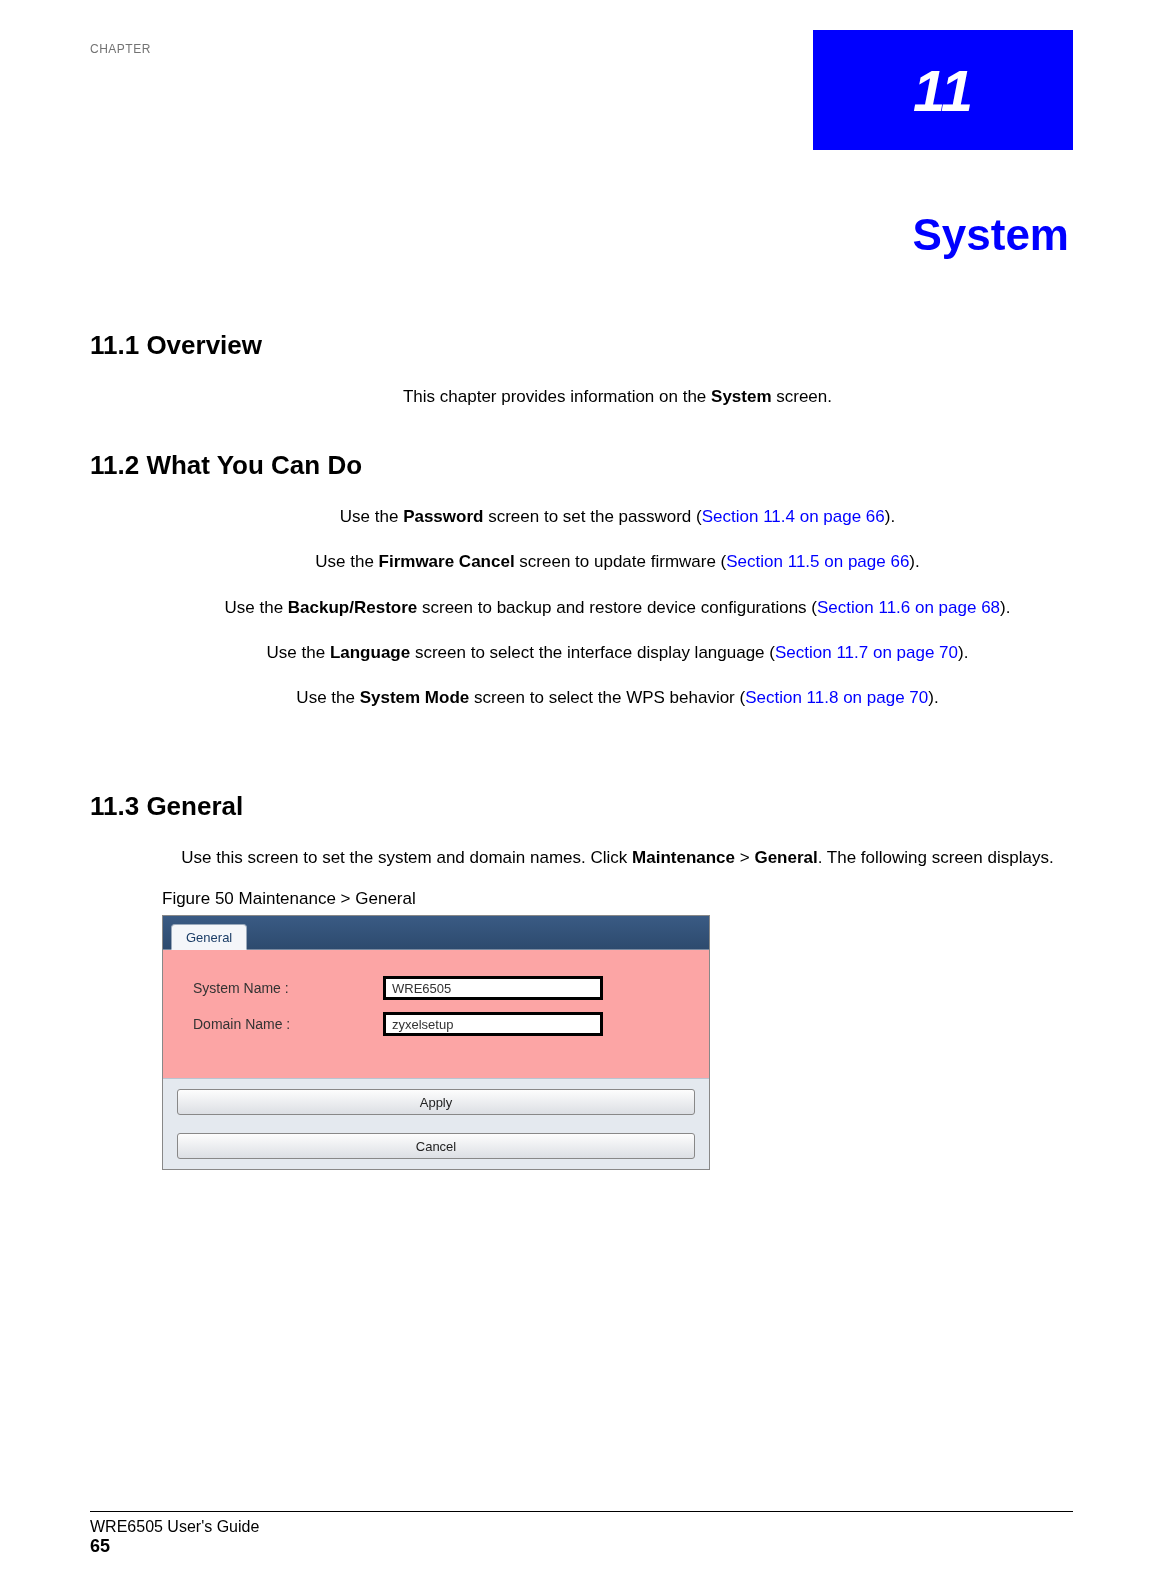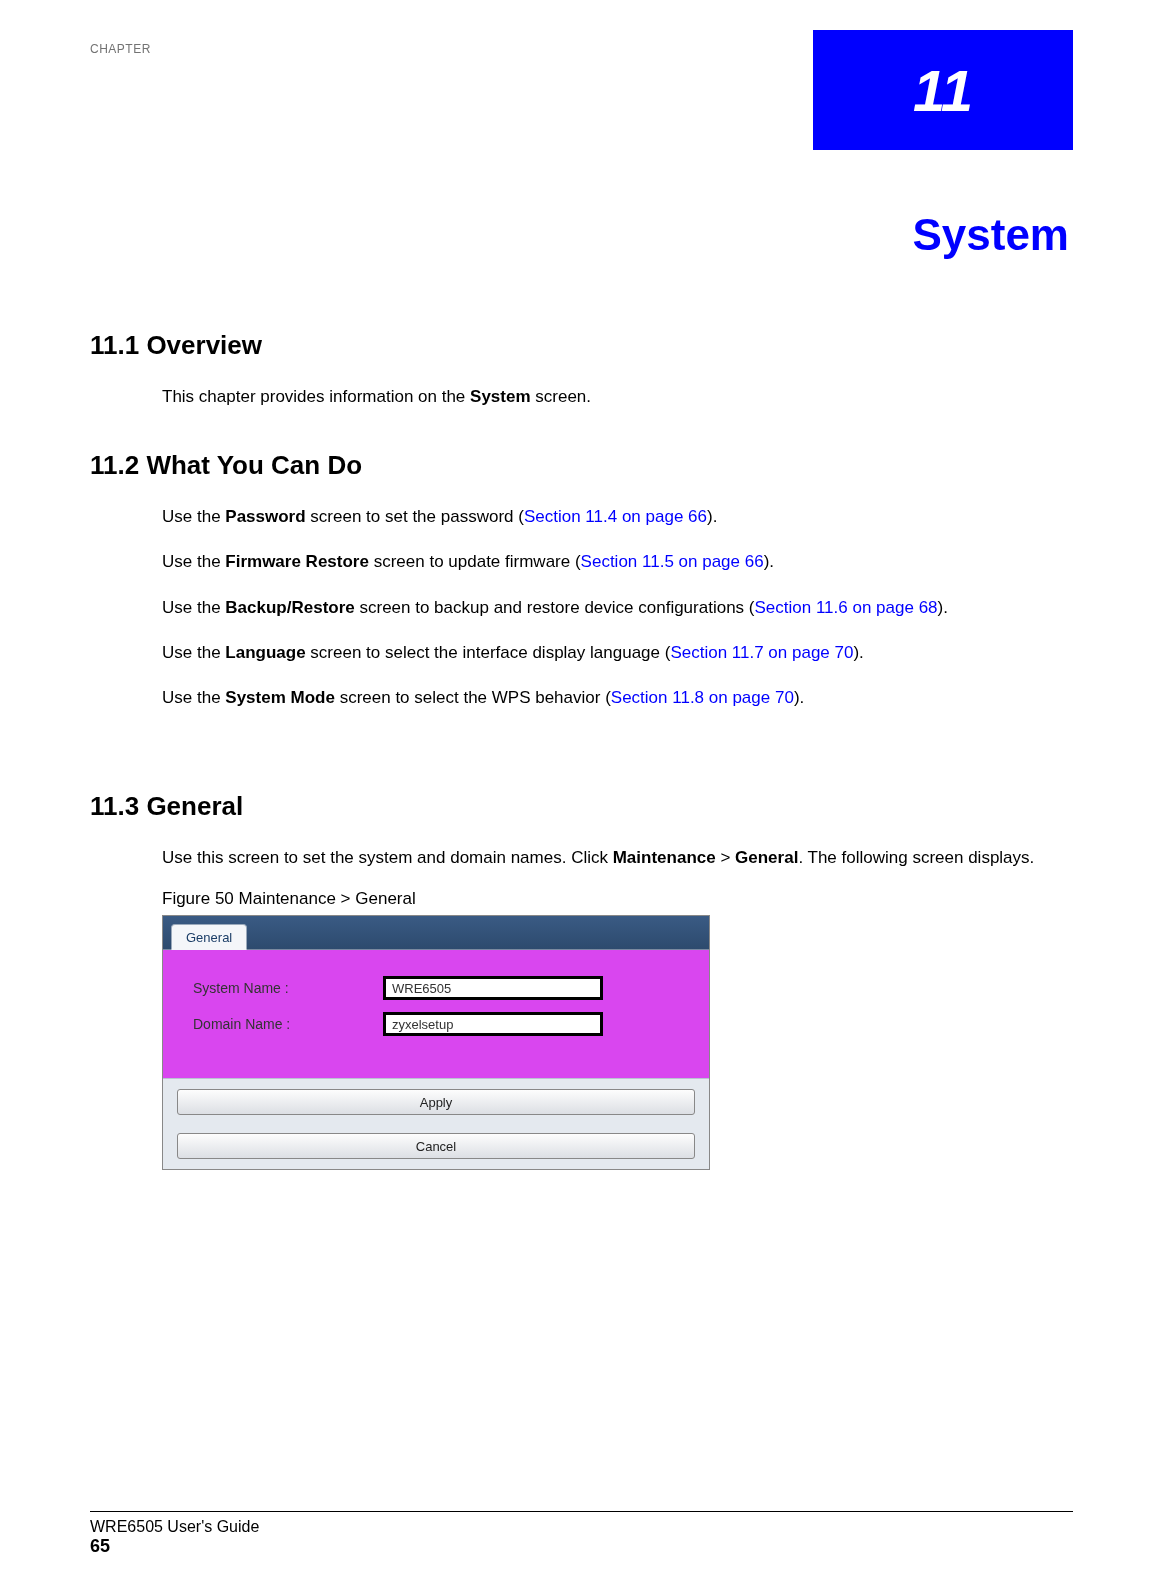--- a/index.html
+++ b/index.html
@@ -59,20 +59,21 @@
     margin-bottom: 22px;
   }
   .body-block {
     margin-left: 72px;
     font-size: 17px;
     line-height: 1.6;
     color: #000;
   }
   .body-block p {
     margin-bottom: 18px;
+    text-align: center;
   }
   .xref {
     color: #0000ff;
   }
   .figure-caption {
     margin-left: 72px;
     font-size: 17px;
     margin-top: 12px;
     margin-bottom: 6px;
   }
@@ -97,21 +98,21 @@
     bottom: -1px;
     background: #f4f6f9;
     color: #1b3d66;
     font-size: 13px;
     padding: 5px 14px 4px 14px;
     border: 1px solid #9aa9bb;
     border-bottom: 1px solid #f4f6f9;
     border-radius: 4px 4px 0 0;
   }
   .ui-body {
-    background: #d946ef;
+    background: #fca5a5;
     padding: 26px 22px 30px 30px;
   }
   .ui-row {
     display: flex;
     align-items: center;
     margin-bottom: 12px;
   }
   .ui-label {
     width: 190px;
     font-size: 14px;
@@ -179,21 +180,21 @@
       <span>This chapter provides information on the </span><b>System</b><span> screen.</span>
     </p>
   </div>
 
   <h2 class="section-heading">11.2  What You Can Do</h2>
   <div class="body-block">
     <p>
       <span>Use the </span><b>Password</b><span> screen to set the password (</span><span class="xref">Section 11.4 on page 66</span><span>).</span>
     </p>
     <p>
-      <span>Use the </span><b>Firmware Restore</b><span> screen to update firmware (</span><span class="xref">Section 11.5 on page 66</span><span>).</span>
+      <span>Use the </span><b>Firmware Cancel</b><span> screen to update firmware (</span><span class="xref">Section 11.5 on page 66</span><span>).</span>
     </p>
     <p>
       <span>Use the </span><b>Backup/Restore</b><span> screen to backup and restore device configurations (</span><span class="xref">Section 11.6 on page 68</span><span>).</span>
     </p>
     <p>
       <span>Use the </span><b>Language</b><span> screen to select the interface display language (</span><span class="xref">Section 11.7 on page 70</span><span>).</span>
     </p>
     <p>
       <span>Use the </span><b>System Mode</b><span> screen to select the WPS behavior (</span><span class="xref">Section 11.8 on page 70</span><span>).</span>
     </p>

